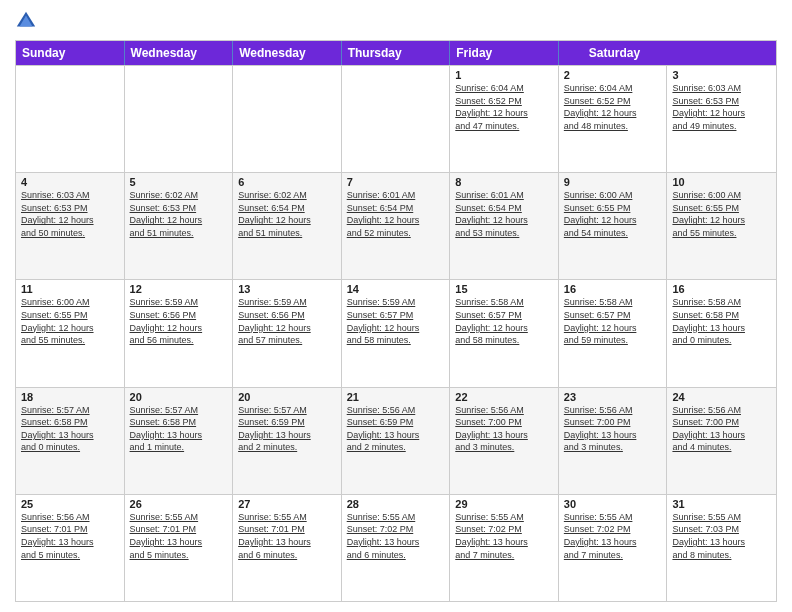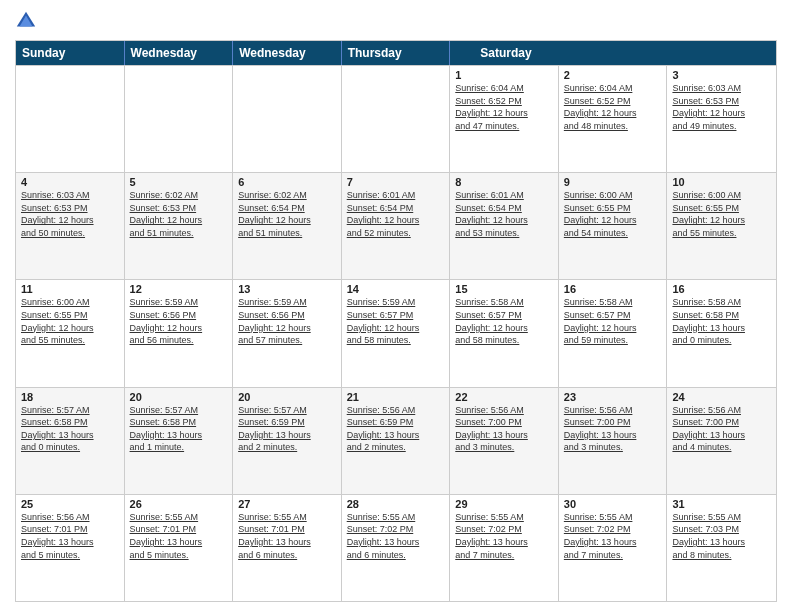--- a/index.html
+++ b/index.html
@@ -61,21 +61,21 @@
     }
     .calendar {
       flex: 1;
       border: 1px solid #ccc;
       display: flex;
       flex-direction: column;
     }
     .cal-header-row {
       display: grid;
       grid-template-columns: repeat(7, 1fr);
-      background: #0c4a6e;
+      background: #6d28d9;
     }
     .cal-header-cell {
       color: #fff;
       font-size: 12px;
       font-weight: bold;
       padding: 5px 6px;
       border-right: 1px solid #5580c8;
     }
     .cal-header-cell:last-child { border-right: none; margin-left: 24px; }
     .cal-body {
@@ -135,20 +135,21 @@
       <div class="subtitle"></div>
     </div>
   </div>
 
   <div class="calendar">
     <div class="cal-header-row">
     <div class="cal-header-cell">Sunday</div>
         <div class="cal-header-cell">Wednesday</div>
         <div class="cal-header-cell">Wednesday</div>
         <div class="cal-header-cell">Thursday</div>
+        <div class="cal-header-cell">Friday</div>
         <div class="cal-header-cell">Saturday</div>
       </div>
     <div class="cal-body">
     <div class="cal-row">
           <div class="cal-cell empty"></div>
           <div class="cal-cell empty"></div>
           <div class="cal-cell empty"></div>
           <div class="cal-cell empty"></div>
           <div class="cal-cell filled">
             <span class="day-num">1</span>

